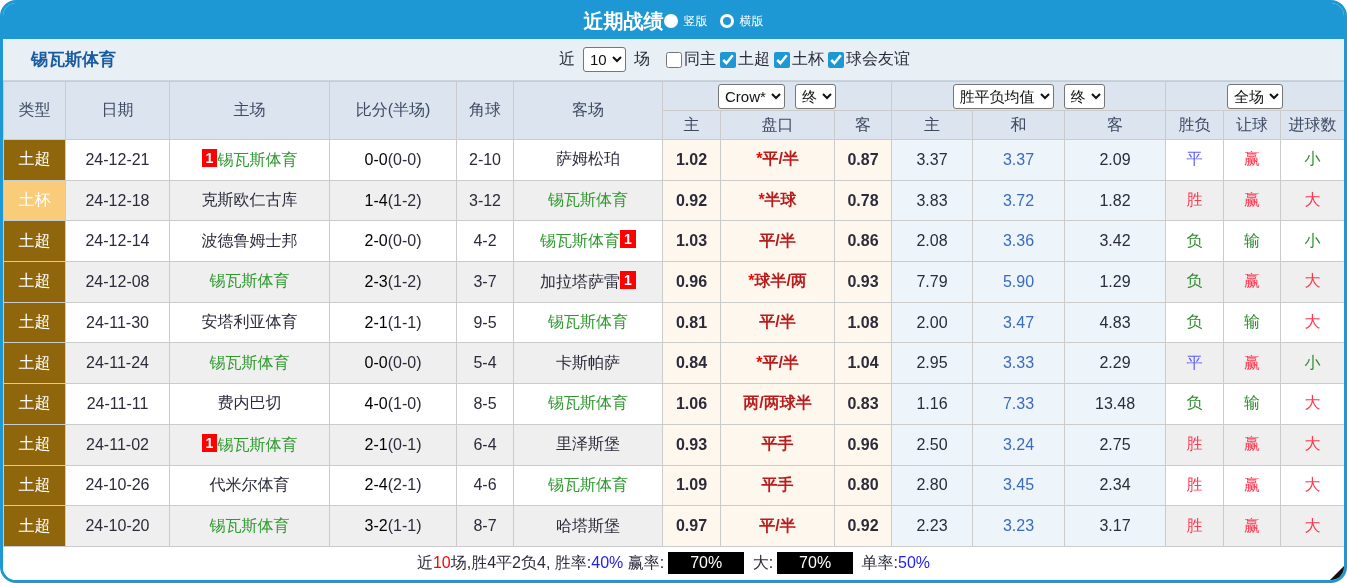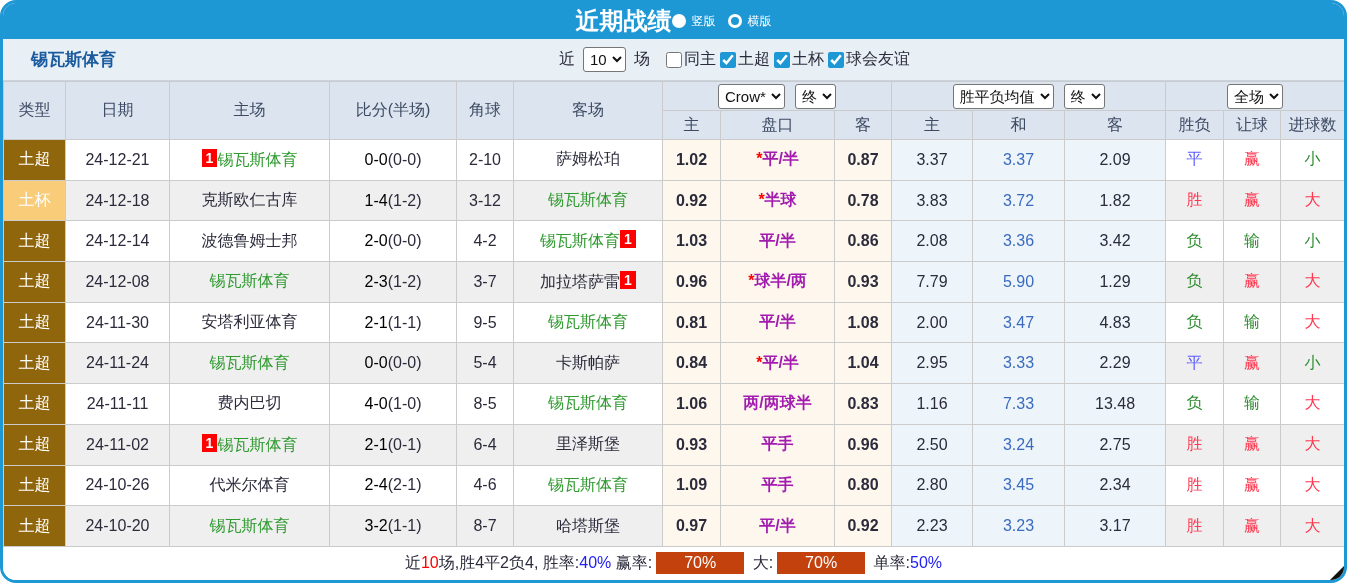--- a/index.html
+++ b/index.html
@@ -16,21 +16,21 @@
     position: relative;
     display: flex; flex-direction: column;
     background: #fff;
   }
   
   .title-bar {
     height: 36px; background: #1E97D5; color: #fff;
     display: flex; align-items: center; justify-content: center;
     flex: none;
   }
-  .title-text { font-size: 24px; font-weight: bold; }
+  .title-text { font-size: 20px; font-weight: bold; }
   .radio-group { display: flex; align-items: center; margin-left: 0; }
   .radio-dot {
     width: 14px; height: 14px; border-radius: 50%;
     display: inline-block; margin: 0 6px 0 0; cursor: pointer;
   }
   .radio-dot.filled { background: #fff; }
   .radio-dot.ring { border: 3.5px solid #fff; background: transparent; margin-left: 12px; }
   .radio-label { font-size: 12px; color: #fff; cursor: pointer; }
   
   .filter-bar {
@@ -83,35 +83,35 @@
   .badge {
     display: inline-block; background: #FF0000; color: #fff;
     font-size: 14px; font-weight: bold; line-height: 18px;
     padding: 0 4px; vertical-align: 2px;
   }
   .badge:empty { display: none; }
   .team-green { color: #2E9A2E; }
   .score-ft { color: #000000; }
   .score-ht { color: #2B2B3B; }
   .star { color: #FF0000; }
-  .handicap { color: #a21caf; text-align: right; }
+  .handicap { color: #b91c1c; text-align: right; }
   .c-avgdraw { color: #3B6BBF; }
   .c-res-red { color: #FF3850; }
   .c-res-green { color: #2E8B2E; }
   .c-res-blue { color: #5C5CFF; }
   
   .footer {
     flex: 1; display: flex; align-items: center; justify-content: center;
     background: #fff; font-size: 16px; color: #2B2B3B;
   }
   .footer span { white-space: pre; }
   .seg-red { color: #FF0000; }
   .seg-blue { color: #2222EE; }
   .seg-red-badge {
-    background: #c2410c; color: #fff; padding: 2px 28px; margin: 0 4px;
+    background: #000000; color: #fff; padding: 2px 22px; margin: 0 4px;
   }
   .resize-handle {
     position: absolute; right: 0; bottom: 0;
     width: 0; height: 0;
     border-left: 14px solid transparent;
     border-bottom: 14px solid #111;
   }
 </style>
 </head>
 <body>

